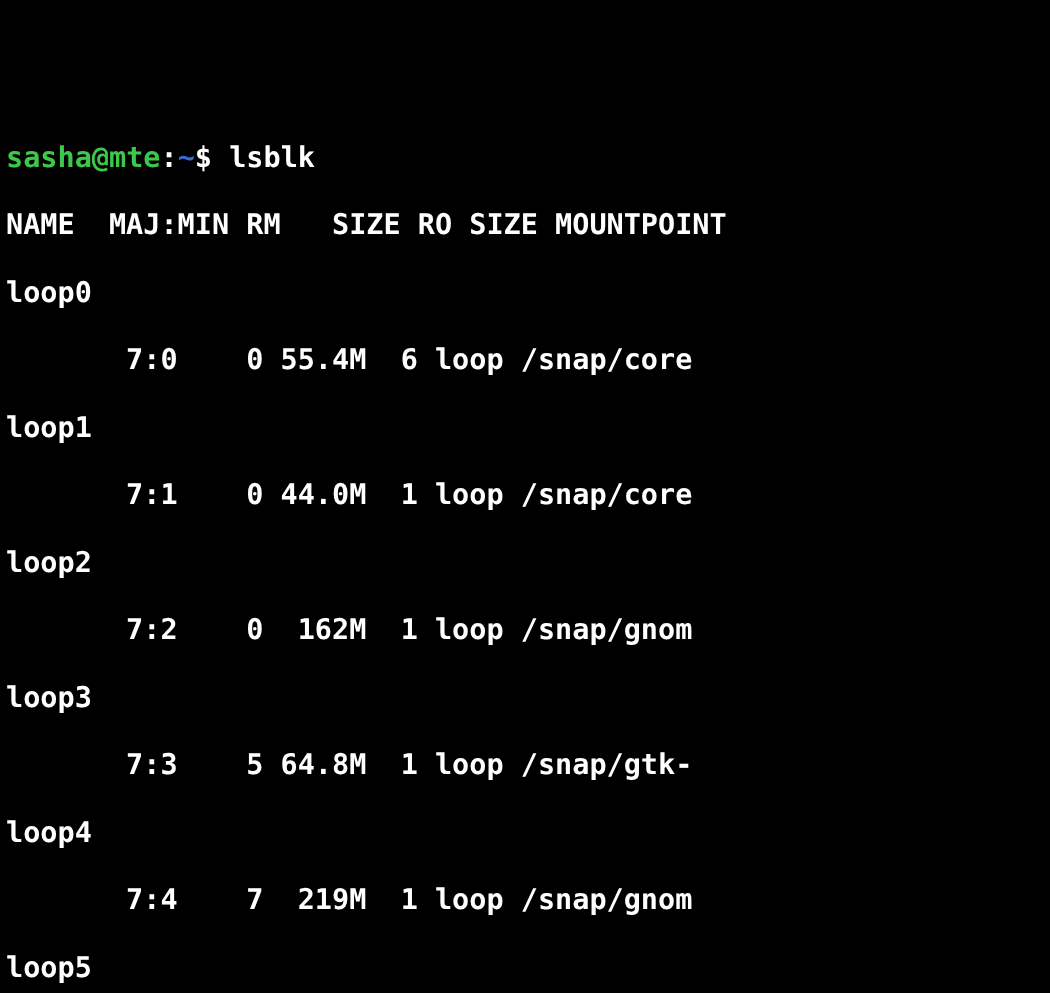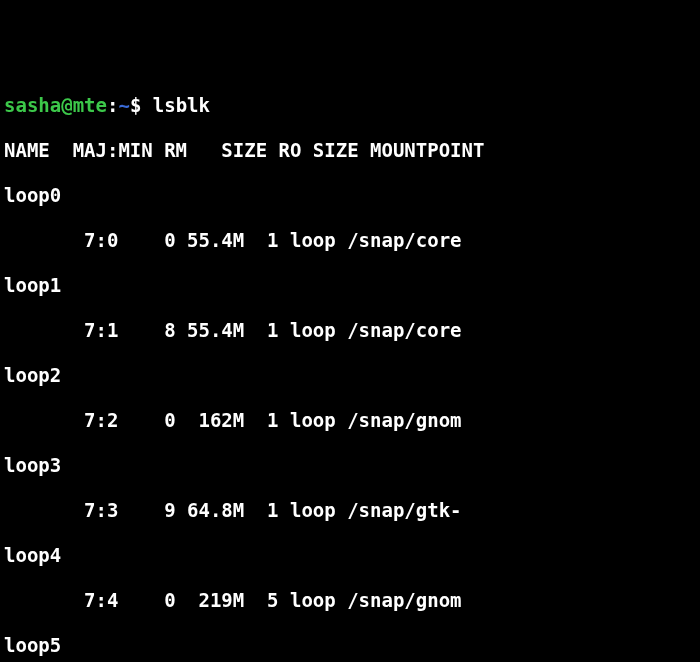--- a/index.html
+++ b/index.html
@@ -30,29 +30,29 @@
   .row { display: block; }
 </style>
 </head>
 <body>
 
 
 
 <span class="row"><span class="user">sasha</span><span class="at">@</span><span class="host">mte</span><span class="colon">:</span><span class="path">~</span><span class="dollar">$ </span><span class="cmd">lsblk</span></span>
 <span class="row">NAME  MAJ:MIN RM   SIZE RO SIZE MOUNTPOINT</span>
 <span class="row">loop0</span>
-<span class="row">       7:0    0 55.4M  1 loop /snap/core</span>
+<span class="row">       7:0    0 55.4M  6 loop /snap/core</span>
 <span class="row">loop1</span>
-<span class="row">       7:1    8 55.4M  1 loop /snap/core</span>
+<span class="row">       7:1    0 44.0M  1 loop /snap/core</span>
 <span class="row">loop2</span>
 <span class="row">       7:2    0  162M  1 loop /snap/gnom</span>
 <span class="row">loop3</span>
-<span class="row">       7:3    9 64.8M  1 loop /snap/gtk-</span>
+<span class="row">       7:3    5 64.8M  1 loop /snap/gtk-</span>
 <span class="row">loop4</span>
-<span class="row">       7:4    0  219M  5 loop /snap/gnom</span>
+<span class="row">       7:4    7  219M  1 loop /snap/gnom</span>
 <span class="row">loop5</span>
 
 
 
 
 
 
 
 
 

